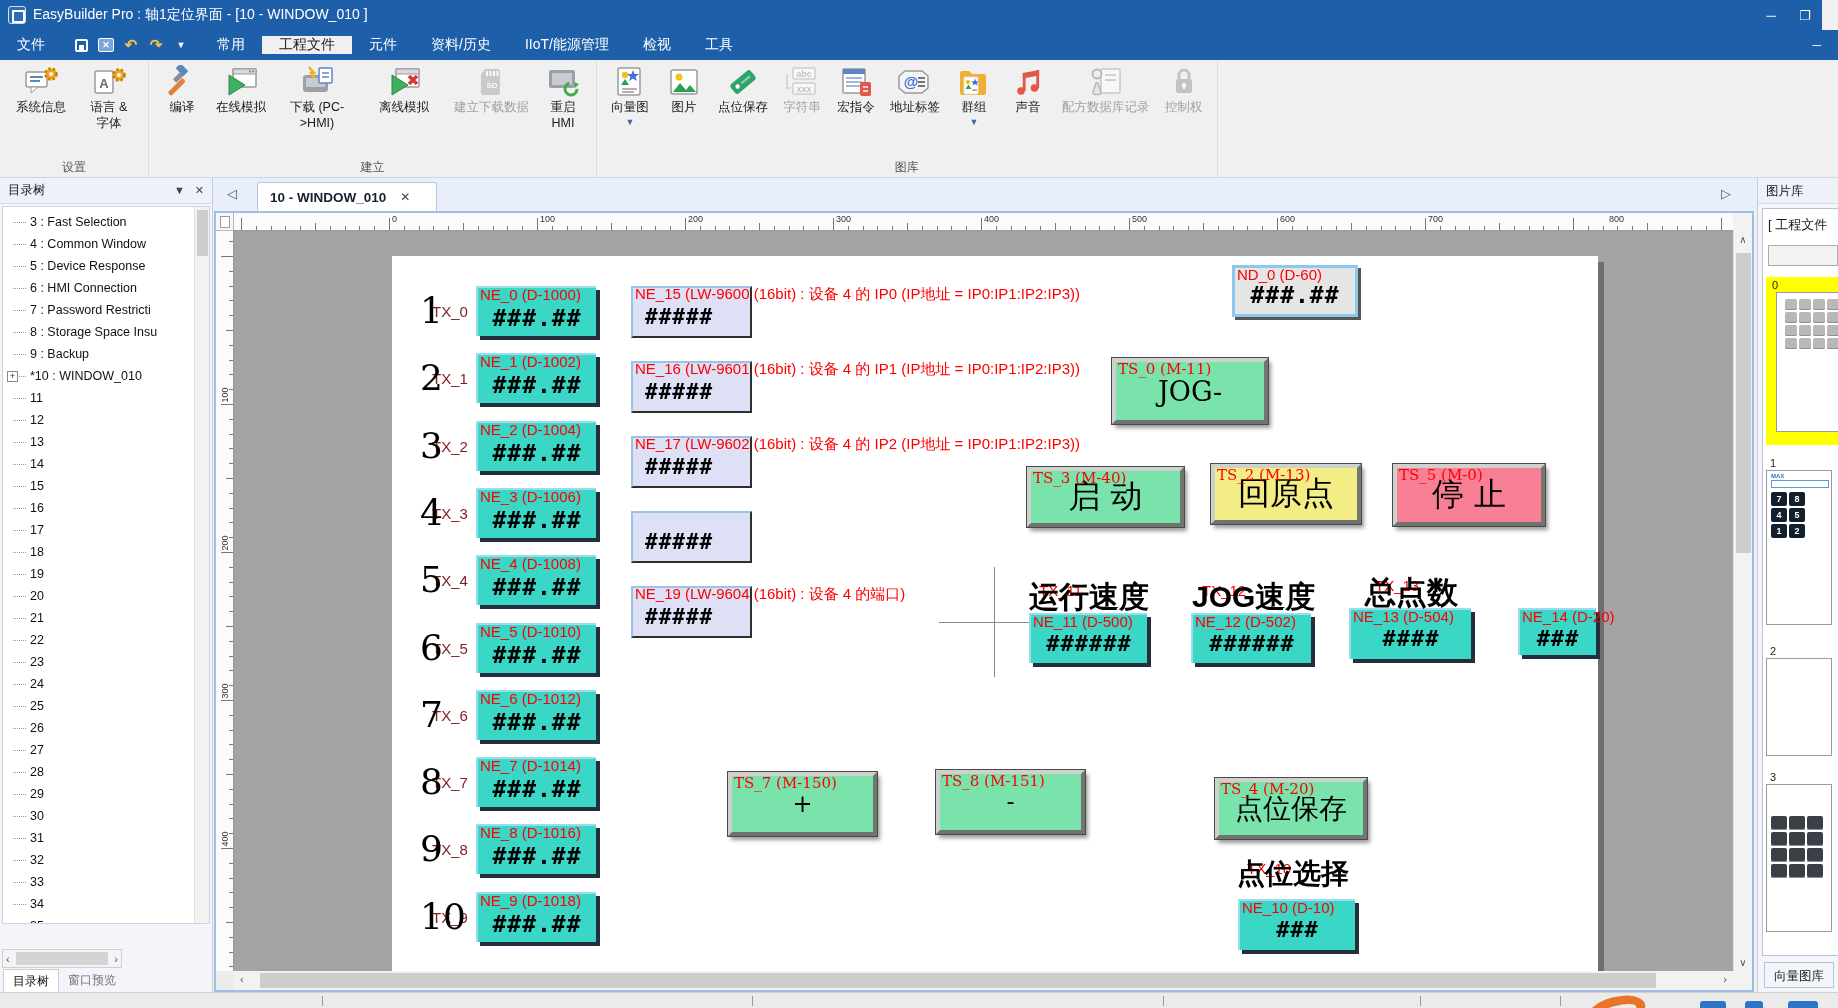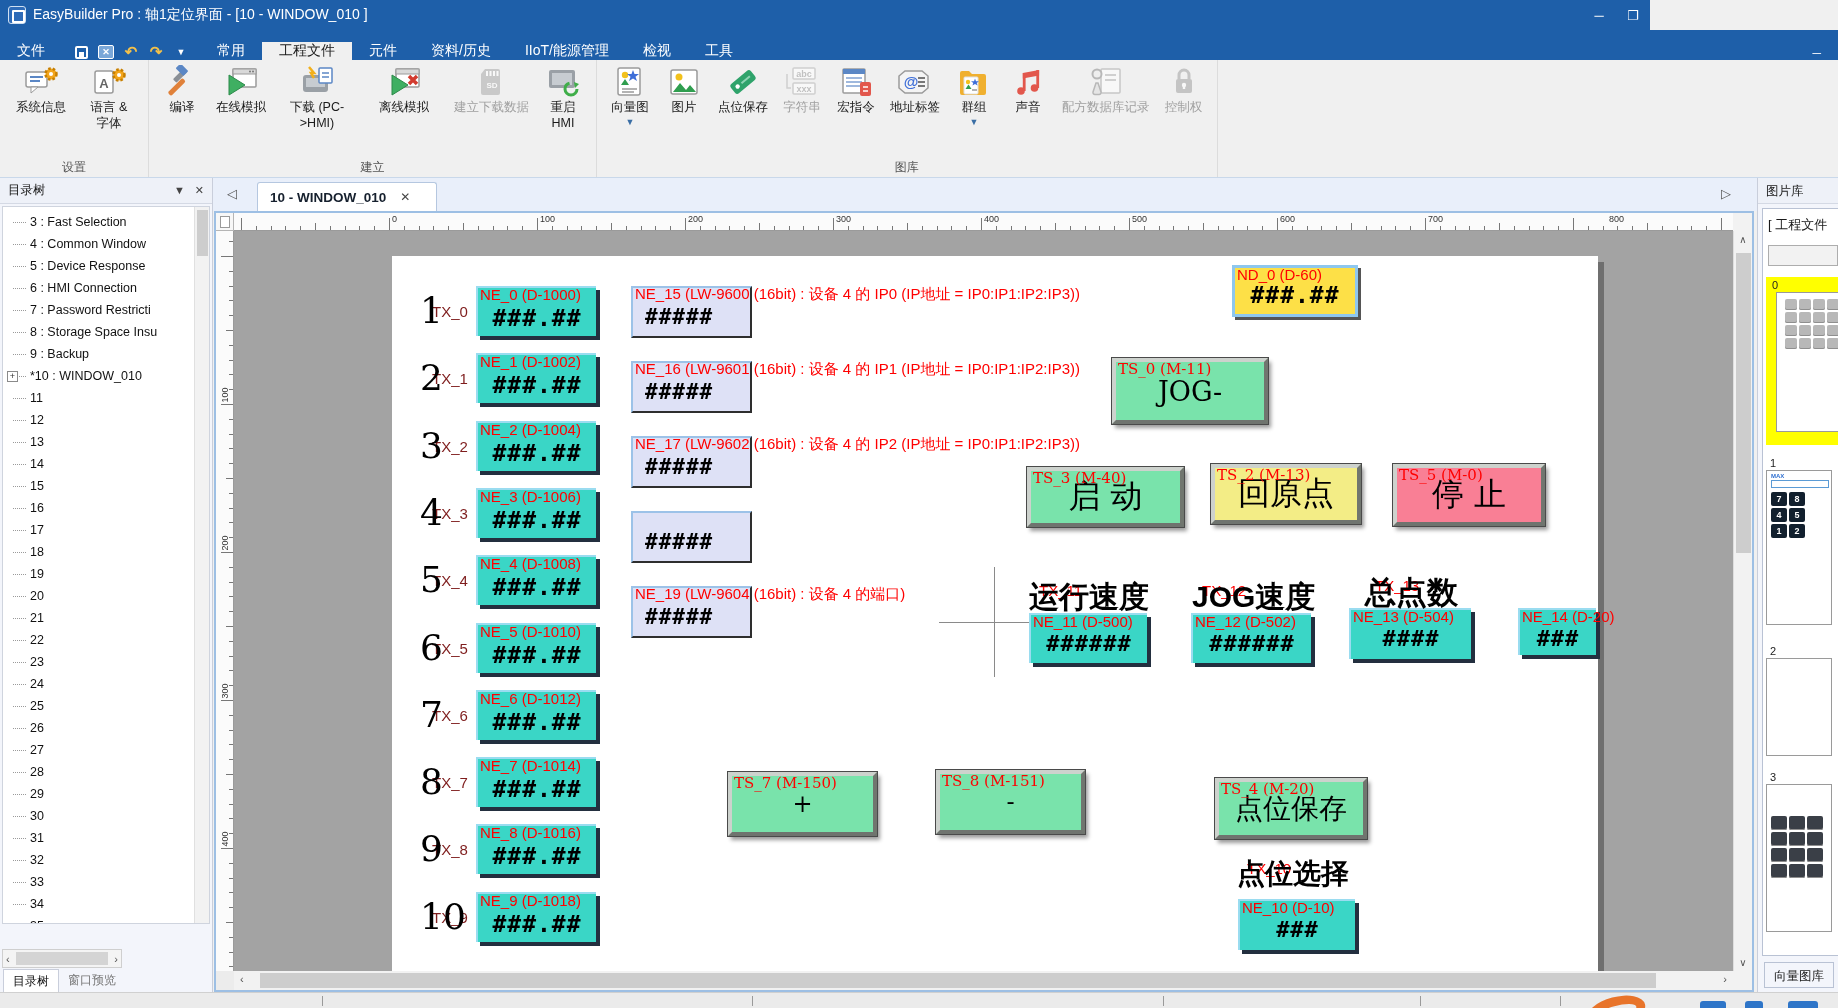--- a/index.html
+++ b/index.html
@@ -2,33 +2,33 @@
 <html><head>
 <meta charset="utf-8">
 <style>
   * { margin:0; padding:0; box-sizing:border-box; }
   html,body { overflow:hidden; background:#444; }
   #app { position:relative; width:1838px; height:1008px; background:#f0f0f0;
          font-family:"Liberation Sans", sans-serif; color:#1a1a1a; overflow:hidden; }
   .abs { position:absolute; }
 
   
-  .titlebar { left:0; top:0; width:1650px; height:30px; background:#1e5fa9; color:#fff;
+  .titlebar { left:0; top:0; width:1822px; height:30px; background:#1e5fa9; color:#fff;
               display:flex; align-items:center; padding-left:8px; font-size:14px; }
   .appicon { width:18px; height:18px; background:#2f6cb8; border:1px solid #cfe0f2; border-radius:3px;
              margin-right:7px; position:relative; }
   .appicon::after { content:""; position:absolute; left:3px; top:3px; width:9px; height:9px;
              border:2px solid #fff; border-radius:1px; }
   .wbtns { margin-left:auto; display:flex; }
   .wbtn { width:34px; height:30px; display:flex; align-items:center; justify-content:center;
           color:#fff; font-size:13px; }
 
   
   .menubar { left:0; top:30px; width:1838px; height:30px; background:#1e5fa9; display:flex;
-             align-items:flex-end; color:#fff; font-size:14px; }
+             align-items:center; color:#fff; font-size:14px; }
   .mtab { padding:0 17px; display:flex; align-items:center; cursor:default; }
   .mtab.active { background:#f0f0f0; color:#1a1a1a; }
   .qat { display:flex; align-items:center; gap:7px; padding:0 10px; }
   .qicon { width:18px; height:16px; display:flex; align-items:center; justify-content:center; font-size:14px; }
   .qsave { width:13px; height:13px; border:2px solid #fff; border-radius:2px; position:relative; }
   .qsave::after { content:""; position:absolute; left:2px; top:4px; width:5px; height:5px; background:#fff; }
   .qwin { width:16px; height:14px; background:#7aa7d8; border:1px solid #fff; border-radius:2px;
           color:#fff; font-size:9px; line-height:12px; text-align:center; font-weight:bold; }
   .qarrow { color:#f3c04a; font-size:15px; font-weight:bold; }
   .qcaret { font-size:9px; color:#fff; }
@@ -118,21 +118,21 @@
   .axis-row { position:absolute; left:28px; width:240px; height:60px; }
   .tx-tag { position:absolute; left:12px; top:17px; color:#7f1d1d; font-size:15px; z-index:1; }
   .axis-num { position:absolute; left:0; top:4px; font-family:"DejaVu Serif", serif; font-size:36px;
               color:#000; z-index:2; }
   .axis-row .ne-box { left:56px; top:0; }
   .lw-row { position:absolute; left:239px; width:860px; height:56px; }
   .lw-box { position:absolute; left:0; top:0; width:121px; height:52px; background:#dee1f6;
             border:2px solid #2e2e2e; border-top:2px solid #9cc2e8; border-left:2px solid #9cc2e8; }
   .lw-box .hash { position:absolute; left:12px; top:17px; font-size:21px; }
   .lw-tag { position:absolute; left:4px; top:-1px; color:#f00; font-size:15px; white-space:nowrap; z-index:3; }
-  .nd-box { position:absolute; left:840px; top:9px; width:126px; height:52px; background:#fde047;
+  .nd-box { position:absolute; left:840px; top:9px; width:126px; height:52px; background:#e5e5e5;
             border:3px solid #8ec7ee; box-shadow:3px 3px 0 #555; }
   .nd-box .hash { position:absolute; left:0; right:0; top:14px; text-align:center; font-size:23px; }
   .hmi-btn { position:absolute; background:#79e3ab; border:4px solid;
              border-color:#cdd2cd #71766f #6f746f #cdd2cd; outline:1px solid #4a4a4a;
              box-shadow:3px 4px 4px rgba(0,0,0,.4); display:flex; align-items:center; justify-content:center;
              font-family:"DejaVu Serif", serif; color:#000; }
   .hmi-btn.yellow { background:#f3ed86; }
   .hmi-btn.pink { background:#f97f95; }
   .lbl-wrap { position:absolute; }
   .tx-ol { position:absolute; left:10px; top:5px; color:#f00; font-size:15px; z-index:1; }

